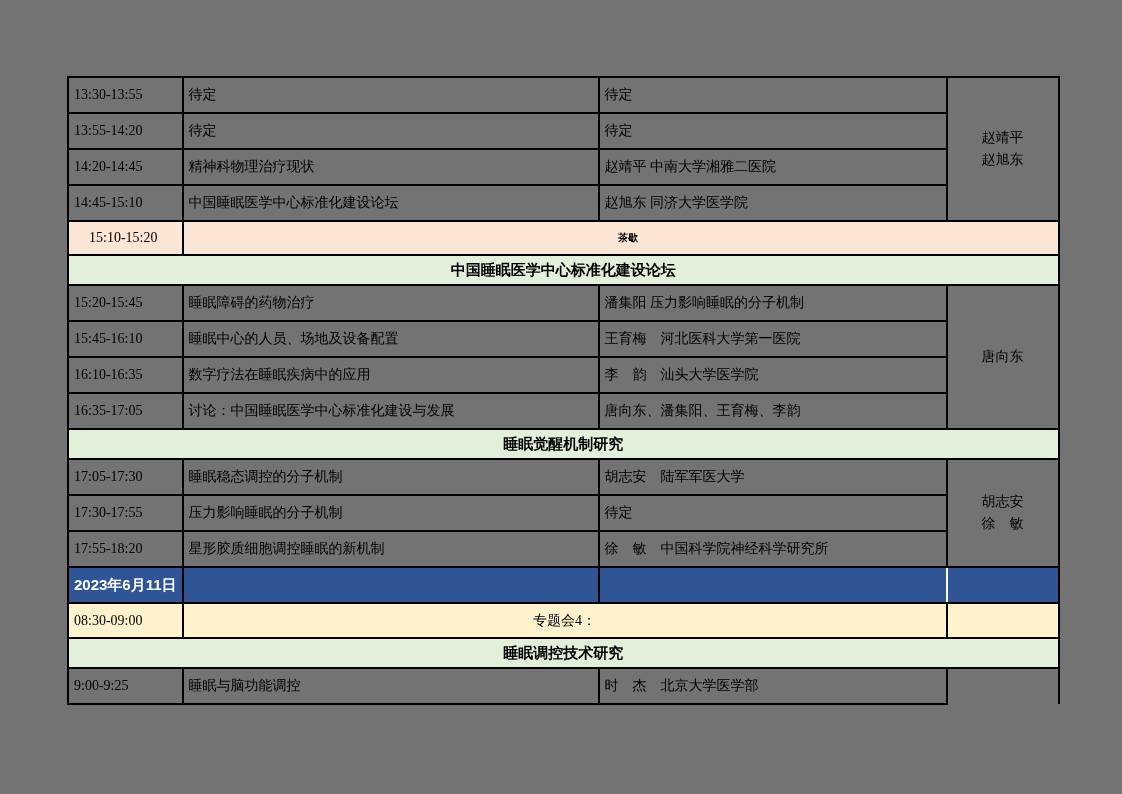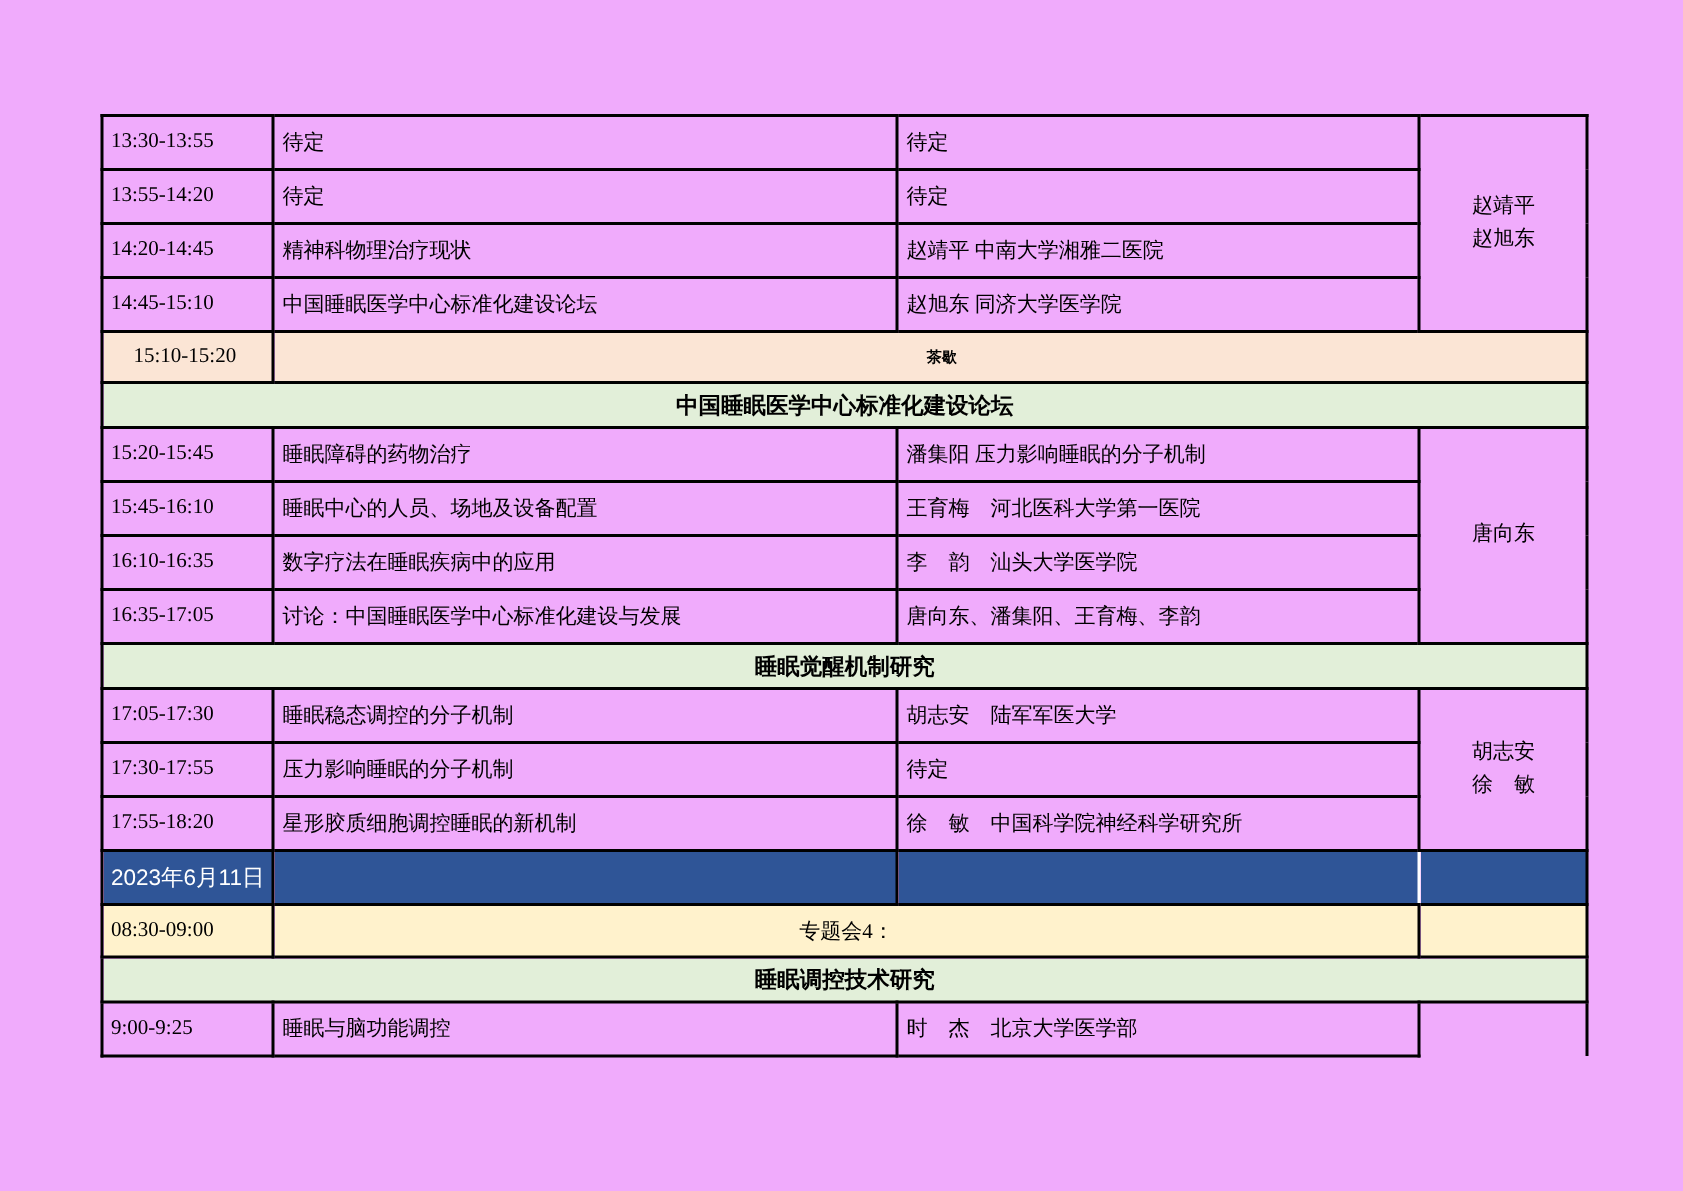--- a/index.html
+++ b/index.html
@@ -1,17 +1,17 @@
 <!DOCTYPE html>
 <html style="--border: #000000; --tea_break_bg: #fbe5d5; --section_header_bg: #e2efd9; --date_bg: #2f5597; --date_text: #ffffff; --special_bg: #fff2cc; --body_text: #000000; --page_bg: #ffffff;"><head>
 <meta charset="utf-8">
 <style>
   html,body{margin:0;padding:0;background:#fff;}
   .canvas{
-    position:relative;width:1122px;height:794px;background:#f0abfc;overflow:hidden;
+    position:relative;width:1122px;height:794px;background:#737373;overflow:hidden;
     font-family:"Liberation Serif","DejaVu Serif",serif;color:#000;
   }
   .table-wrap{position:absolute;left:67px;top:76px;}
   table.schedule{border-collapse:collapse;table-layout:fixed;}
   col.c-time{width:100px;}
   col.c-topic{width:416px;}
   col.c-speaker{width:348px;}
   col.c-chair{width:112px;}
   td{
     border:2px solid #000;
@@ -39,21 +39,21 @@
   }
   tr.tea-row td{background:var(--tea_break_bg,#fbe5d5);padding-left:20px;}
   tr.tea-row td.tea-label{
     font-family:"Liberation Sans","DejaVu Sans",sans-serif;
     font-weight:bold;font-size:10px;text-align:center;
   }
   tr.date-row td{
     background:var(--date_bg,#2f5597);
     color:var(--date_text,#ffffff);
     font-family:"Liberation Sans","DejaVu Sans",sans-serif;
-    font-weight:normal;font-size:15px;
+    font-weight:bold;font-size:15px;
   }
   
   tr.date-row td.date-c3{border-right-color:#fff;}
   tr.date-row td.date-c4{border-left-color:#fff;}
   tr.special-row td{background:var(--special_bg,#fff2cc);}
   tr.special-row td.special-label{text-align:center;}
   td.chair-open-bottom{border-bottom:none;}
 </style>
 </head>
 <body>

